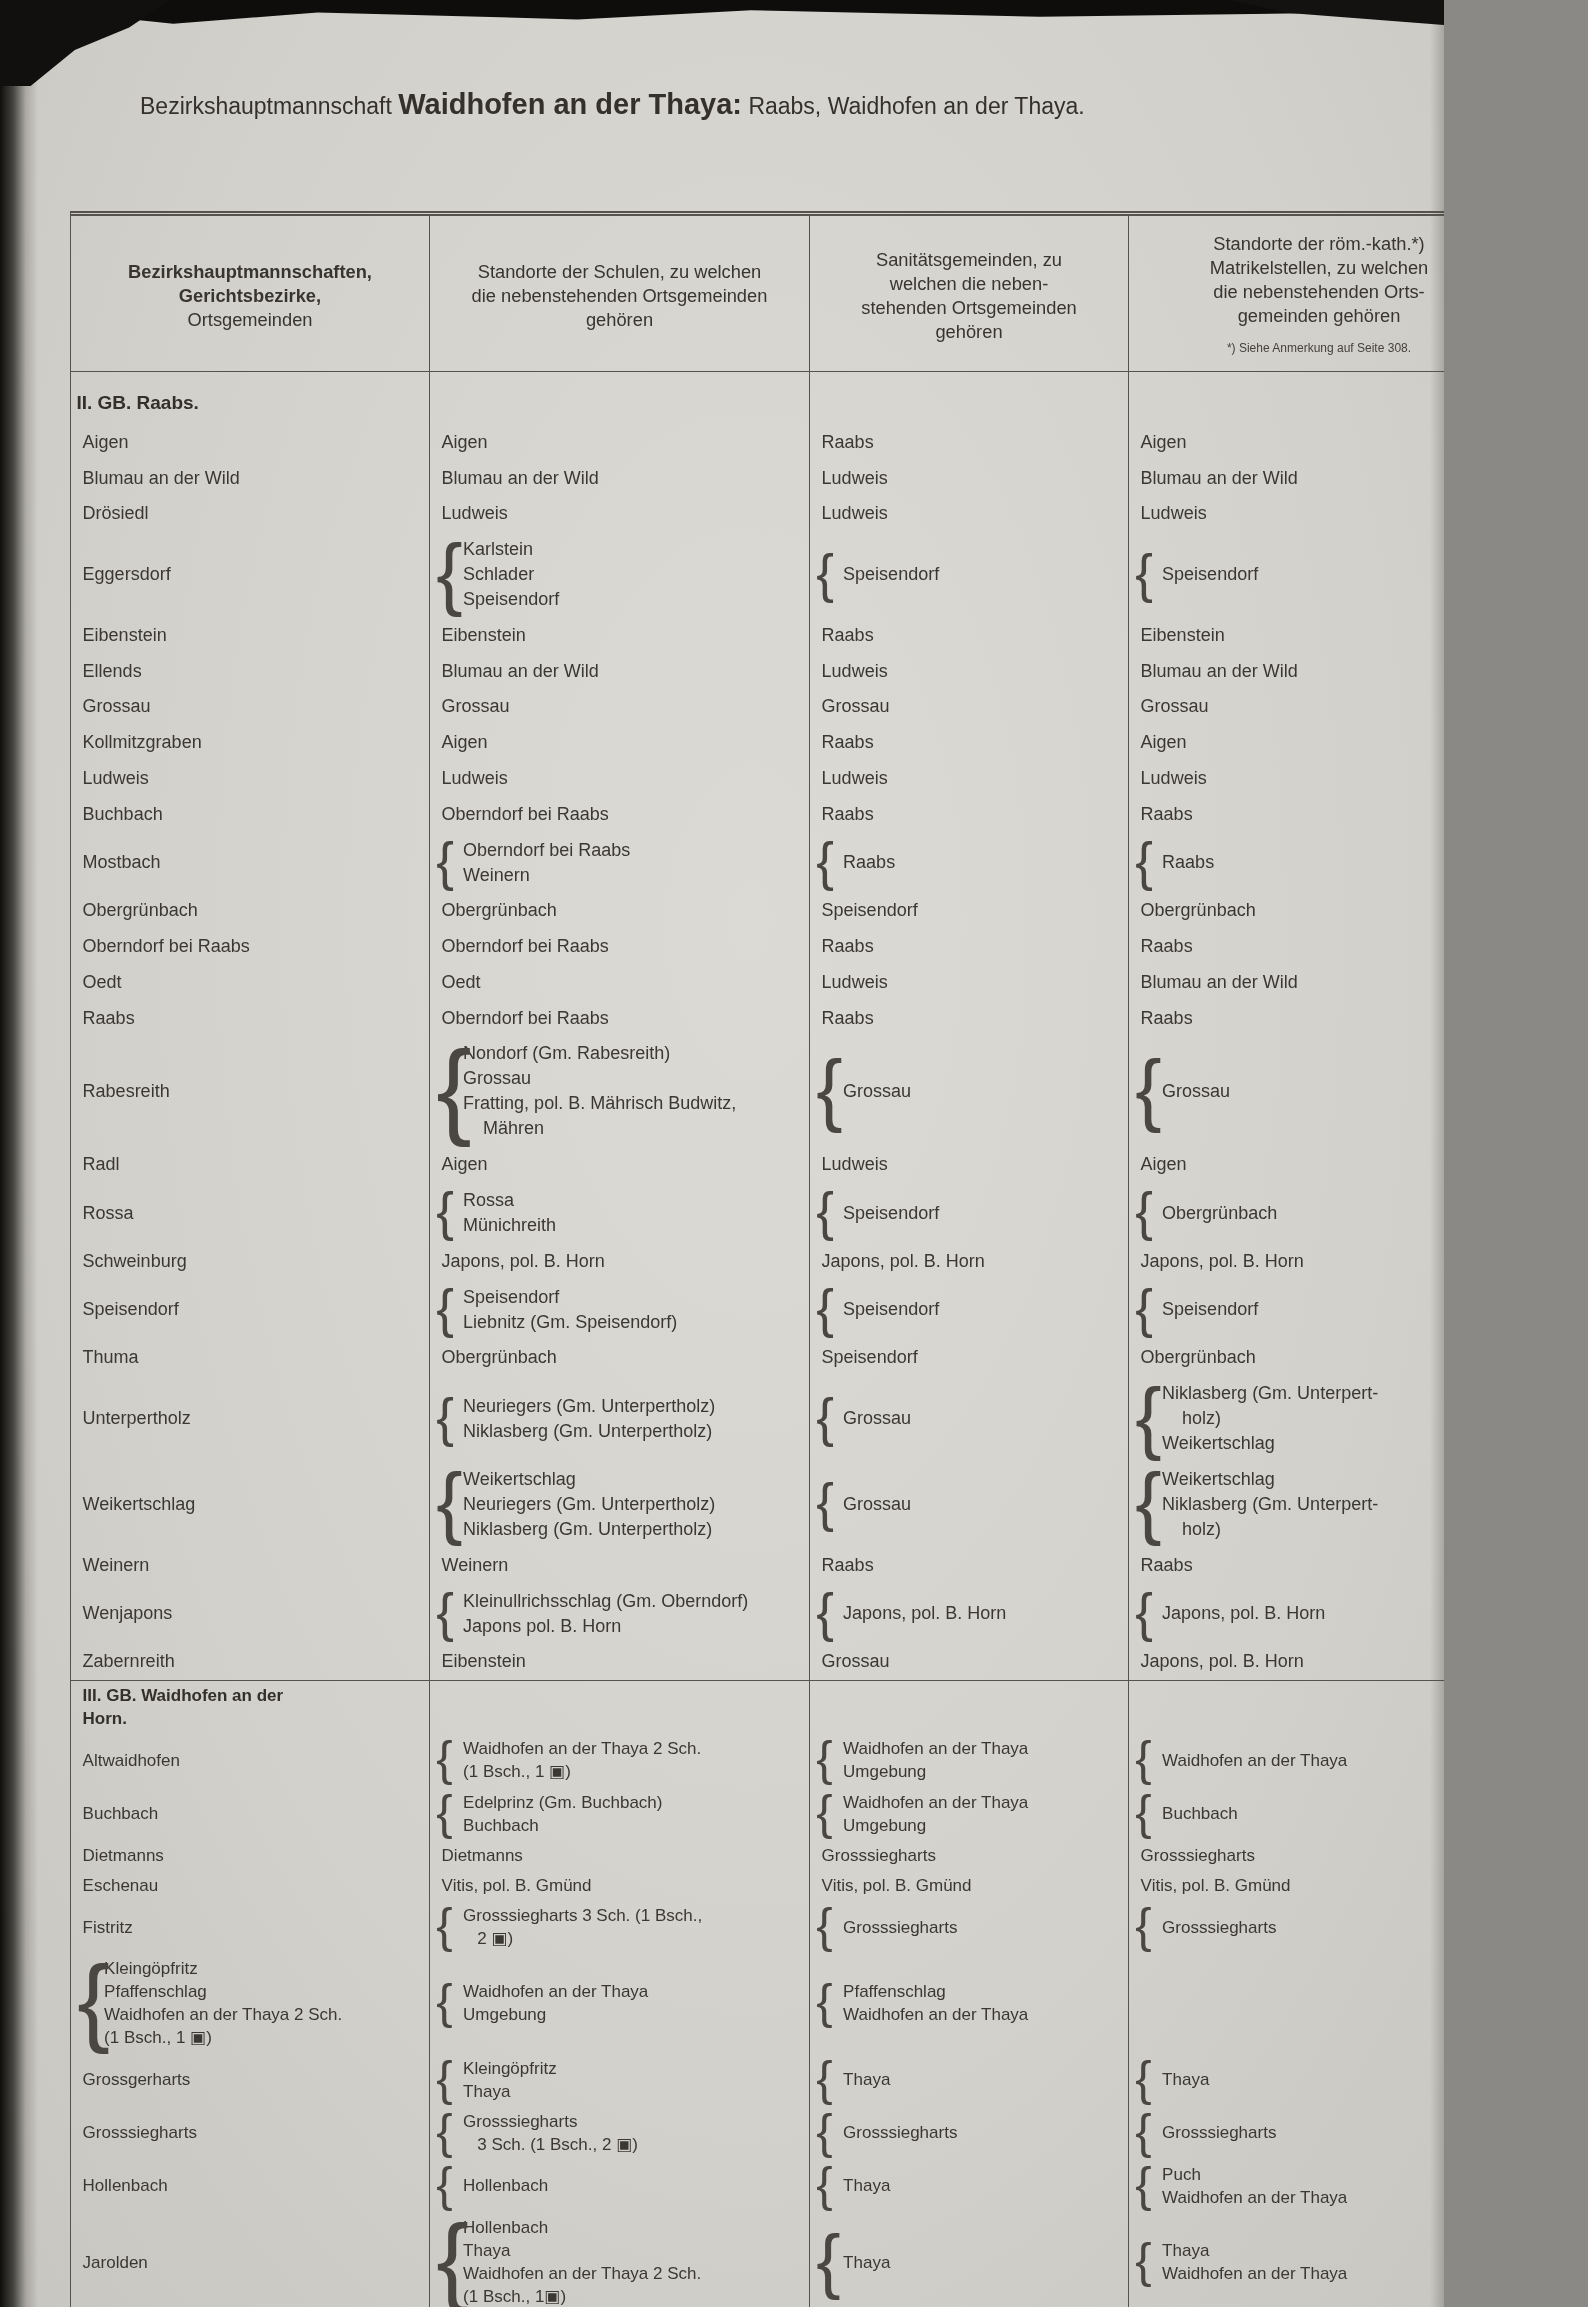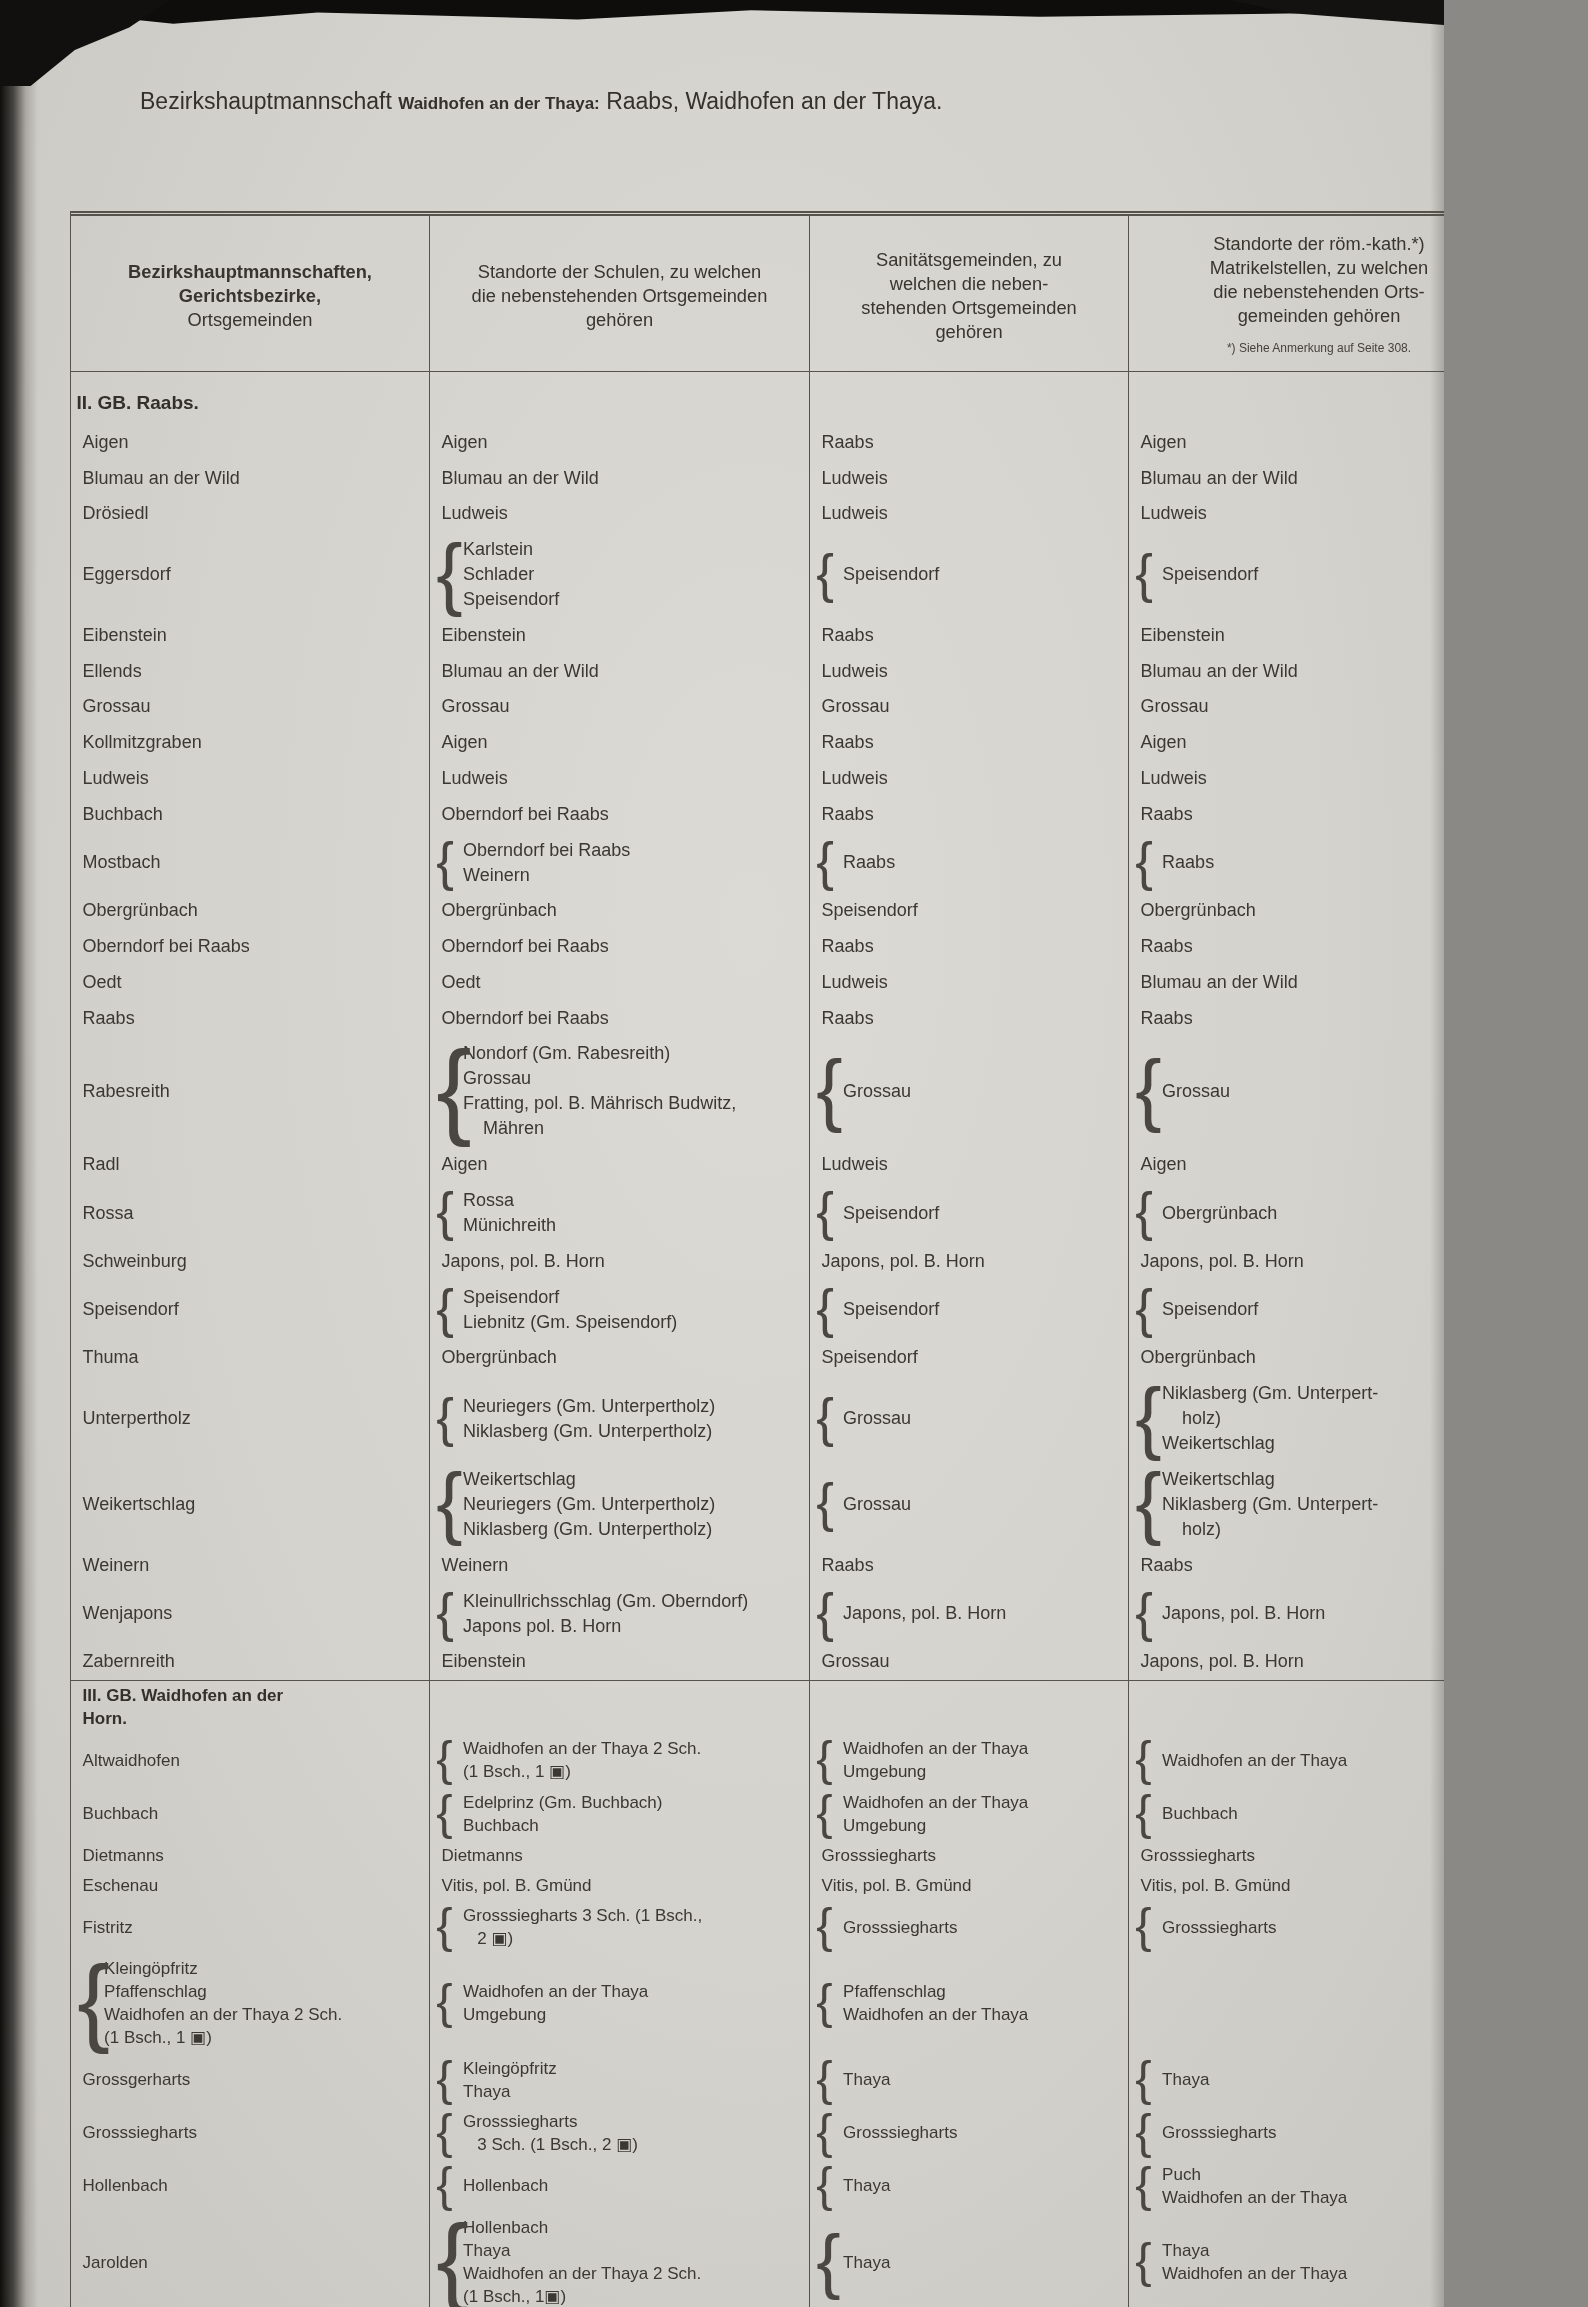--- a/index.html
+++ b/index.html
@@ -17,21 +17,21 @@
     clip-path:polygon(0 0,100% 0,76% 32%,44% 58%,18% 100%,0 100%); }
   .edge-topright { position:absolute; top:0; right:0; width:215px; height:25px; background:#131210; z-index:5;
     clip-path:polygon(0 0,100% 0,100% 100%,28% 52%); }
   .edge-left { position:absolute; top:0; left:0; width:38px; height:100%; z-index:4;
     background:linear-gradient(to right,#0f0e0c 0%,rgba(25,24,20,.75) 35%,rgba(70,66,60,.25) 68%,rgba(120,116,108,0) 100%); }
   .edge-right { position:absolute; top:0; right:0; width:14.3px; height:100%; z-index:4;
     background:linear-gradient(to left, rgba(80,78,72,.30), rgba(80,78,72,0)); }
 
   .page-number { position:absolute; top:66px; left:1466px; font-size:22.4px; letter-spacing:0.9px; color:#35332f; }
   .page-title  { position:absolute; top:88px; left:140px; font-size:23px; white-space:nowrap; color:#34312d; }
-  .page-title .bold { font-weight:700; font-size:17px; }
+  .page-title .bold { font-weight:700; font-size:29px; }
 
   .table { position:absolute; left:70px; top:211px; width:1441px;
     border-top:5.4px double #56534d; border-left:0.9px solid #56534d; }
   .cols  { display:grid; grid-template-columns:359px 380px 319px 381px; }
   .td,.th { border-right:0.9px solid #56534d; }
 
   .thead { border-bottom:1.8px solid #56534d; }
   .th { display:flex; flex-direction:column; justify-content:center; text-align:center;
         padding:16px 9px 10.7px; font-size:18.3px; line-height:24px; min-height:141px; color:#38352f; }
   .hb { font-weight:700; }

